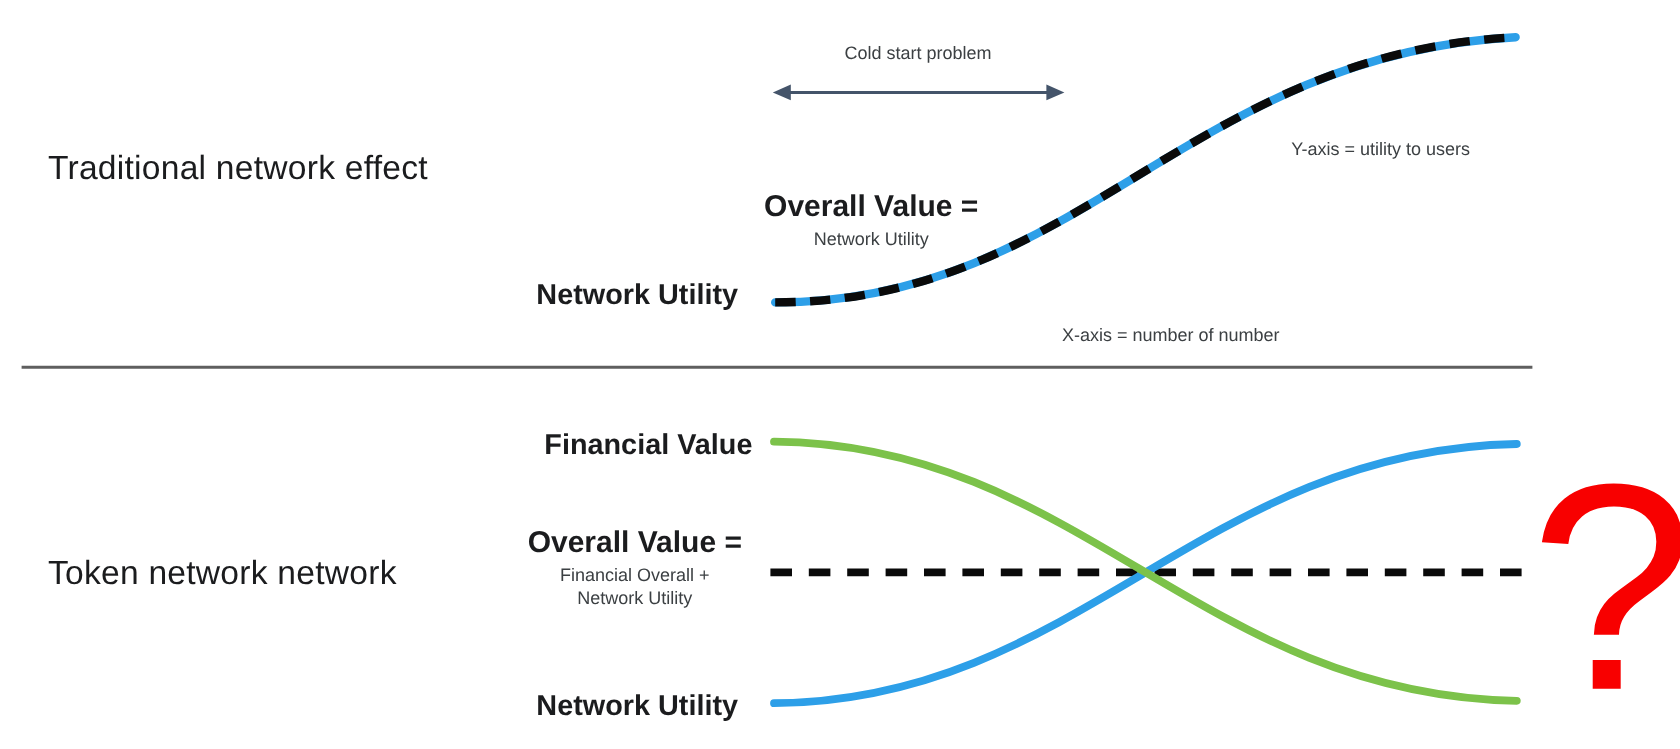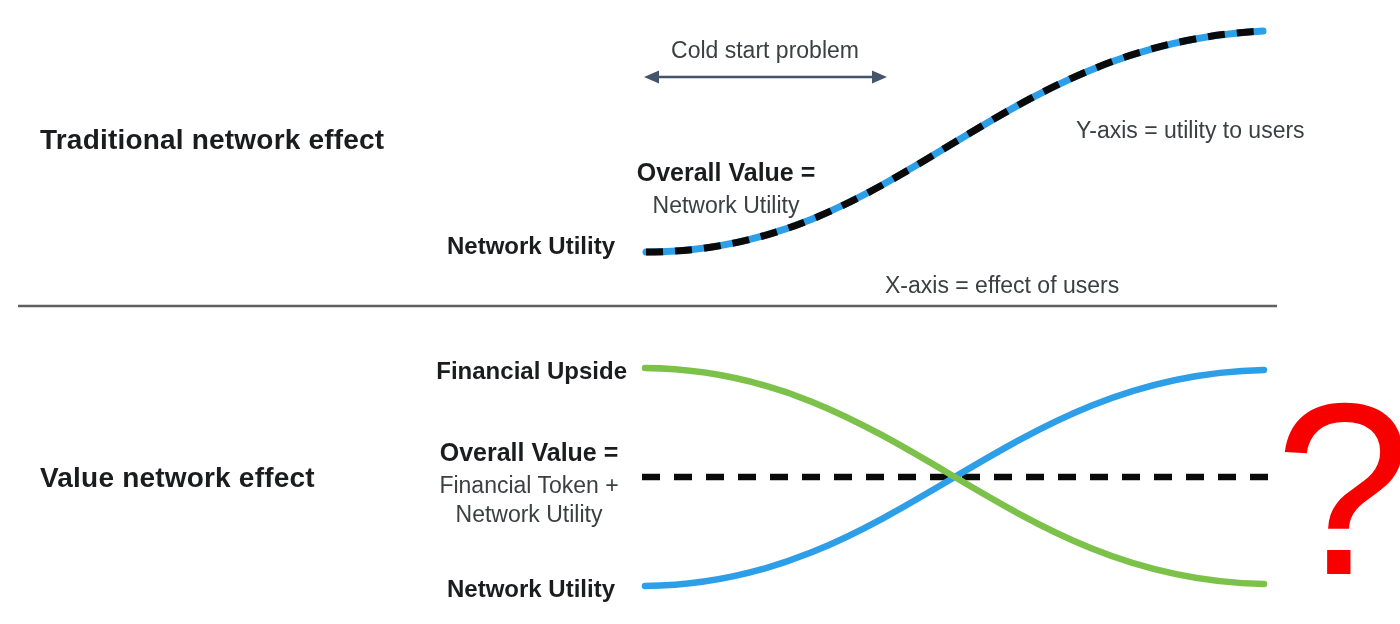--- a/index.html
+++ b/index.html
@@ -7,33 +7,33 @@
     position: relative;
     width: 1400px;
     height: 624px;
     background: #ffffff;
     overflow: hidden;
     font-family: "Liberation Sans", "DejaVu Sans", sans-serif;
   }
   .abs { position: absolute; }
   .panel-title {
     font-size: 28px;
-    font-weight: bold;
+    font-weight: normal;
     color: #1b1c1e;
     white-space: nowrap;
     letter-spacing: 0.2px;
   }
   .label-bold {
     font-size: 24px;
     font-weight: bold;
     color: #1b1c1e;
     white-space: nowrap;
   }
   .label-reg {
-    font-size: 23px;
+    font-size: 15px;
     color: #3c4043;
     line-height: 1.25;
     white-space: nowrap;
   }
   .ov-bold {
     font-size: 25px;
     font-weight: bold;
     color: #1b1c1e;
     margin-bottom: 4px;
     white-space: nowrap;
@@ -75,27 +75,27 @@
 
   <div class="abs center" style="left:616px; top:158px; width:220px;">
     <div class="ov-bold">Overall Value =</div>
     <div class="label-reg">Network Utility</div>
   </div>
 
   <div class="abs label-bold right" style="left:415px; top:232px; width:200px;">Network Utility</div>
 
   <div class="abs label-reg" style="left:1076px; top:116px;">Y-axis = utility to users</div>
 
-  <div class="abs label-reg" style="left:885px; top:271px;">X-axis = effect of users</div>
+  <div class="abs label-reg" style="left:885px; top:271px;">X-axis = number of number</div>
 
-  <div class="abs panel-title" style="left:40px; top:462px;">Value network effect</div>
+  <div class="abs panel-title" style="left:40px; top:462px;">Token network network</div>
 
-  <div class="abs label-bold right" style="left:427px; top:357px; width:200px;">Financial Upside</div>
+  <div class="abs label-bold right" style="left:427px; top:357px; width:200px;">Financial Value</div>
 
   <div class="abs center" style="left:419px; top:438px; width:220px;">
     <div class="ov-bold">Overall Value =</div>
-    <div class="label-reg">Financial Token +</div>
+    <div class="label-reg">Financial Overall +</div>
     <div class="label-reg">Network Utility</div>
   </div>
 
   <div class="abs label-bold right" style="left:415px; top:575px; width:200px;">Network Utility</div>
 
 </div>
 
 </body></html>

